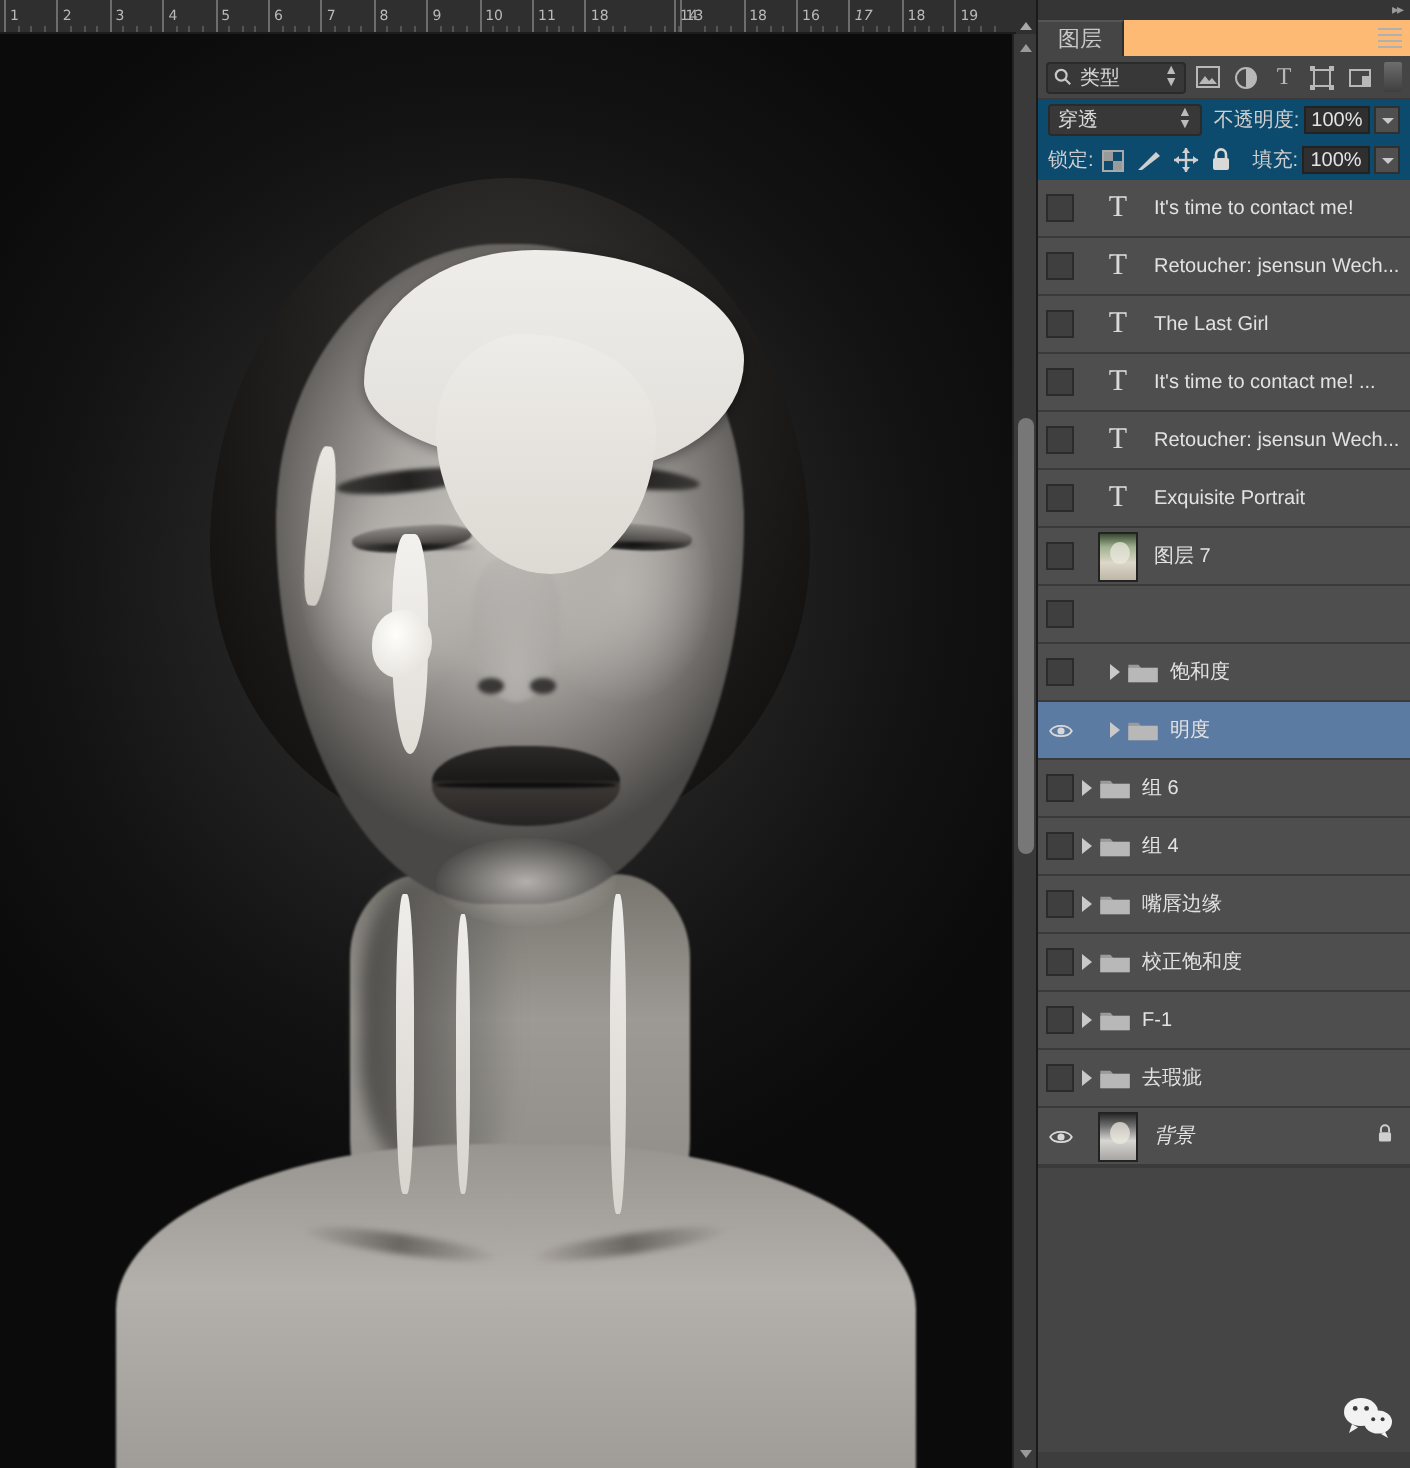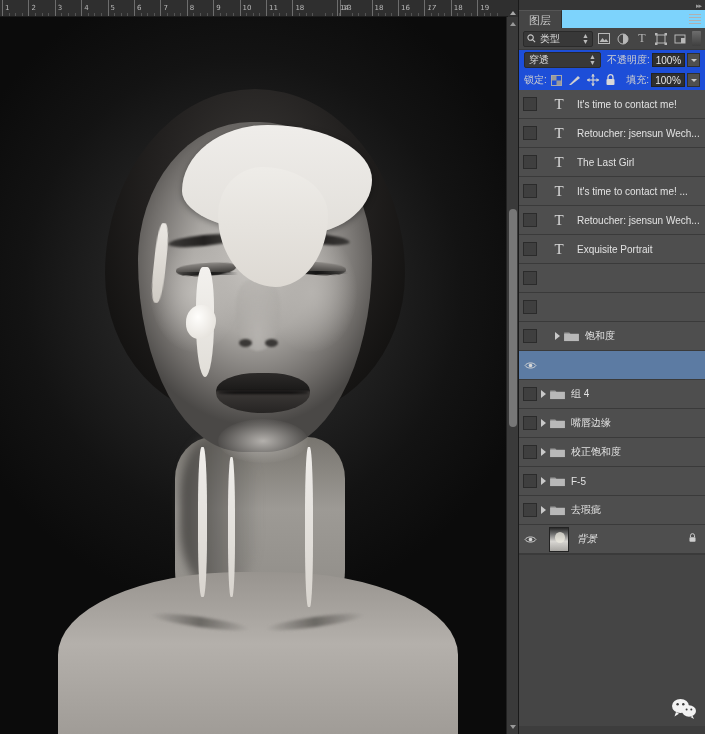--- a/index.html
+++ b/index.html
@@ -168,21 +168,21 @@
     display:flex; flex-direction:column;
   }
   .panel-topbar {
     height:10px; background:#353535; position:relative;
   }
   .panel-topbar .collapse {
     position:absolute; right:4px; top:2px; color:#9a9a9a; font-size:7px; line-height:7px;
     letter-spacing:-1px;
   }
   .tabrow {
-    height:18px; background:#7dd3fc; position:relative; display:flex; align-items:flex-end;
+    height:18px; background:#fdba74; position:relative; display:flex; align-items:flex-end;
   }
   .tab {
     height:18px; padding:0 10px; background:#454545; color:#c8c8c8;
     font-size:11px; line-height:18px; border-top:1px solid #555;
     border-right:1px solid #2d2d2d;
   }
   .panel-menu {
     position:absolute; right:4px; top:4px; width:12px; height:10px;
   }
   .panel-menu span { display:block; height:1px; background:#b0b0b0; margin-top:2px; }
@@ -201,21 +201,21 @@
   .kindbox .stepper { color:#bbb; font-size:7px; line-height:6px; }
   .ficon {
     width:16px; height:16px; margin-left:3px; display:flex; align-items:center;
     justify-content:center; color:#b8b8b8; font-size:11px;
   }
   .ficon svg { display:block; }
   .togglecol { width:9px; height:15px; background:linear-gradient(180deg,#6d6d6d,#3f3f3f);
     border-radius:1px; margin-left:4px; }
 
   .blend-row, .lock-row {
-    height:20px; background:#1d4ed8; display:flex; align-items:center; padding:0 5px;
+    height:20px; background:#0c4a6e; display:flex; align-items:center; padding:0 5px;
     color:#cfcfcf; font-size:10px;
   }
   .blendsel {
     width:78px; height:16px; background:#383838; border:1px solid #2a2a2a; border-radius:2px;
     display:flex; align-items:center; padding:0 4px; color:#dcdcdc; font-size:10px;
   }
   .blendsel .lbl { flex:1; }
   .blendsel .stepper { font-size:7px; line-height:6px; color:#bbb; }
   .opc-label { margin-left:6px; font-size:10px; color:#cfcfcf; white-space:nowrap; }
   .opc-val {
@@ -585,20 +585,26 @@
             <div class="thumb-cell">
               <span class="tt">T</span>
             </div>
             <span class="name">Exquisite Portrait</span>
           </div>
         </div>
         <div class="layer-row">
           <div class="eye-cell">
             <div class="chk"></div>
           </div>
+          <div class="row-body">
+            <div class="thumb-cell">
+              <div class="mini-thumb"></div>
+            </div>
+            <span class="name">图层 7</span>
+          </div>
         </div>
         <div class="layer-row">
           <div class="eye-cell">
             <div class="chk"></div>
           </div>
         </div>
         <div class="layer-row">
           <div class="eye-cell">
             <div class="chk"></div>
           </div>
@@ -614,79 +620,105 @@
             <span class="name">饱和度</span>
           </div>
         </div>
         <div class="layer-row selected">
           <div class="eye-cell">
             <svg width="13" height="9" viewBox="0 0 14 10">
               <path d="M1 5 C3 1.2 11 1.2 13 5 C11 8.8 3 8.8 1 5 Z" fill="none" stroke="#d8d8d8" stroke-width="1"></path>
               <circle cx="7" cy="5" r="2" fill="#d8d8d8"></circle>
             </svg>
           </div>
-        </div>
-        <div class="layer-row">
-          <div class="eye-cell">
-            <div class="chk"></div>
-          </div>
-          <div class="row-body">
+          <div class="row-body">
+            <span class="indent" style="width: 14px;"></span>
             <div class="tri"></div>
             <div class="folder">
               <svg width="15" height="11" viewBox="0 0 16 12">
                 <path d="M0 1.5 h5.5 l1.4 1.6 H16 V11 H0 Z" fill="#9a9a9a"></path>
                 <path d="M0 3.2 h16 V11 H0 Z" fill="#b8b8b8"></path>
               </svg>
             </div>
-            <span class="name">组 4</span>
+            <span class="name">明度</span>
           </div>
         </div>
         <div class="layer-row">
           <div class="eye-cell">
             <div class="chk"></div>
           </div>
           <div class="row-body">
             <div class="tri"></div>
             <div class="folder">
               <svg width="15" height="11" viewBox="0 0 16 12">
                 <path d="M0 1.5 h5.5 l1.4 1.6 H16 V11 H0 Z" fill="#9a9a9a"></path>
                 <path d="M0 3.2 h16 V11 H0 Z" fill="#b8b8b8"></path>
               </svg>
             </div>
-            <span class="name">嘴唇边缘</span>
+            <span class="name">组 6</span>
           </div>
         </div>
         <div class="layer-row">
           <div class="eye-cell">
             <div class="chk"></div>
           </div>
           <div class="row-body">
             <div class="tri"></div>
             <div class="folder">
               <svg width="15" height="11" viewBox="0 0 16 12">
                 <path d="M0 1.5 h5.5 l1.4 1.6 H16 V11 H0 Z" fill="#9a9a9a"></path>
                 <path d="M0 3.2 h16 V11 H0 Z" fill="#b8b8b8"></path>
               </svg>
             </div>
-            <span class="name">校正饱和度</span>
+            <span class="name">组 4</span>
           </div>
         </div>
         <div class="layer-row">
           <div class="eye-cell">
             <div class="chk"></div>
           </div>
           <div class="row-body">
             <div class="tri"></div>
             <div class="folder">
               <svg width="15" height="11" viewBox="0 0 16 12">
                 <path d="M0 1.5 h5.5 l1.4 1.6 H16 V11 H0 Z" fill="#9a9a9a"></path>
                 <path d="M0 3.2 h16 V11 H0 Z" fill="#b8b8b8"></path>
               </svg>
             </div>
-            <span class="name">F-5</span>
+            <span class="name">嘴唇边缘</span>
+          </div>
+        </div>
+        <div class="layer-row">
+          <div class="eye-cell">
+            <div class="chk"></div>
+          </div>
+          <div class="row-body">
+            <div class="tri"></div>
+            <div class="folder">
+              <svg width="15" height="11" viewBox="0 0 16 12">
+                <path d="M0 1.5 h5.5 l1.4 1.6 H16 V11 H0 Z" fill="#9a9a9a"></path>
+                <path d="M0 3.2 h16 V11 H0 Z" fill="#b8b8b8"></path>
+              </svg>
+            </div>
+            <span class="name">校正饱和度</span>
+          </div>
+        </div>
+        <div class="layer-row">
+          <div class="eye-cell">
+            <div class="chk"></div>
+          </div>
+          <div class="row-body">
+            <div class="tri"></div>
+            <div class="folder">
+              <svg width="15" height="11" viewBox="0 0 16 12">
+                <path d="M0 1.5 h5.5 l1.4 1.6 H16 V11 H0 Z" fill="#9a9a9a"></path>
+                <path d="M0 3.2 h16 V11 H0 Z" fill="#b8b8b8"></path>
+              </svg>
+            </div>
+            <span class="name">F-1</span>
           </div>
         </div>
         <div class="layer-row">
           <div class="eye-cell">
             <div class="chk"></div>
           </div>
           <div class="row-body">
             <div class="tri"></div>
             <div class="folder">
               <svg width="15" height="11" viewBox="0 0 16 12">

